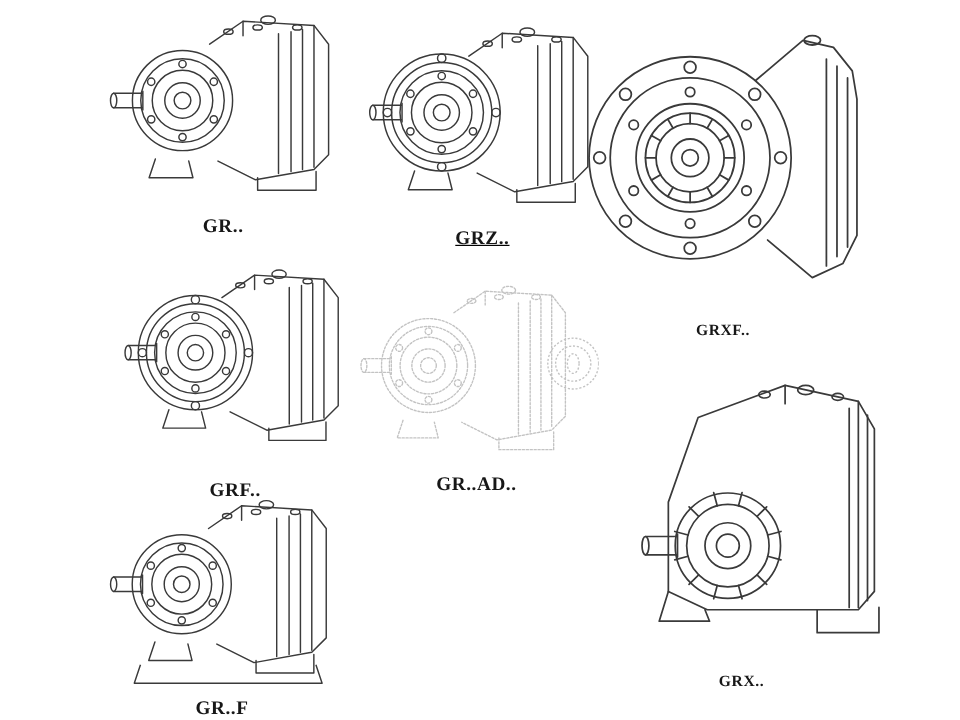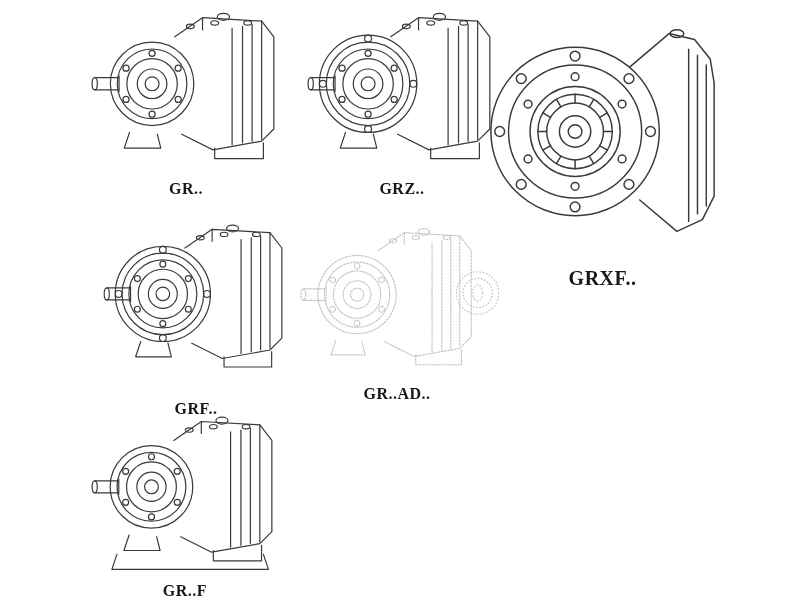--- a/index.html
+++ b/index.html
@@ -7,21 +7,21 @@
     position:relative;width:800px;height:600px;background:var(--page-bg,#ffffff);
     font-family:"Liberation Serif", serif;overflow:hidden;
   }
   figure{margin:0;position:absolute;display:flex;flex-direction:column;align-items:center;}
   figure svg{display:block;color:var(--line,#3a3a3a);}
   figure.faded svg{color:var(--faded-line,#c3c3c3);stroke-dasharray:2.2 1.8;}
   figcaption{
     margin-top:4px;font-weight:bold;color:var(--label,#171717);
     font-size:16px;letter-spacing:0.5px;text-align:center;white-space:nowrap;
   }
-  figure.big figcaption{font-size:20px;margin-top:8px;font-family:Liberation Serif, serif;}
+  figure.big figcaption{font-size:13px;margin-top:8px;font-family:Liberation Serif, serif;}
   .defs{position:absolute;width:0;height:0;overflow:hidden;}
 </style>
 </head>
 <body>
 
 <svg class="defs" aria-hidden="true">
   <defs>
 
     <symbol id="sym-gr" viewBox="0 0 230 200">
       <g fill="none" stroke="currentColor" stroke-width="1.4" stroke-linejoin="round" stroke-linecap="round">
@@ -117,42 +117,42 @@
 
 <div class="page">
 
   <figure style="left:86px;top:2px;">
     <svg width="200" height="174" viewBox="0 0 230 200">
       <use href="#sym-gr" width="230" height="200"></use>
     </svg>
     <figcaption>GR..</figcaption>
   </figure>
 
-  <figure style="left:302px;top:2px;">
+  <figure style="left:302px;top:12px;text-decoration:underline;">
     <svg width="200" height="174" viewBox="0 0 230 200">
       <use href="#sym-grf" width="230" height="200"></use>
     </svg>
     <figcaption>GRZ..</figcaption>
   </figure>
 
   <figure class="big" style="left:485px;top:4px;">
     <svg width="235" height="255" viewBox="0 0 240 260">
       <use href="#sym-grxf" width="240" height="260"></use>
     </svg>
     <figcaption>GRXF..</figcaption>
   </figure>
 
   <figure style="left:98px;top:214px;gap:12px;">
     <svg width="196" height="170" viewBox="0 0 230 200">
       <use href="#sym-grf" width="230" height="200"></use>
     </svg>
     <figcaption>GRF..</figcaption>
   </figure>
 
-  <figure class="faded" style="left:295px;top:218px;">
+  <figure class="faded" style="left:295px;top:228px;">
     <svg width="204" height="163" viewBox="0 0 250 200">
       <use href="#sym-gr" width="230" height="200"></use>
       <g fill="none" stroke="currentColor" stroke-width="1.4">
         <circle cx="224" cy="92" r="26"></circle>
         <circle cx="224" cy="92" r="18"></circle>
         <ellipse cx="224" cy="92" rx="6" ry="10"></ellipse>
       </g>
     </svg>
     <figcaption>GR..AD..</figcaption>
   </figure>
@@ -161,14 +161,20 @@
     <svg width="198" height="172" viewBox="0 0 230 200">
       <use href="#sym-gr" width="230" height="200"></use>
       <g fill="none" stroke="currentColor" stroke-width="1.4">
         <path d="M36 172 L30 190 L212 190 L206 172" stroke-linejoin="round"></path>
       </g>
     </svg>
     <figcaption>GR..F</figcaption>
   </figure>
 
 
+  <figure class="big" style="left:494px;top:304px;">
+    <svg width="248" height="248" viewBox="0 0 260 260">
+      <use href="#sym-grx" width="260" height="260"></use>
+    </svg>
+    <figcaption>GRX..</figcaption>
+  </figure>
 
 </div>
 
 </body></html>

